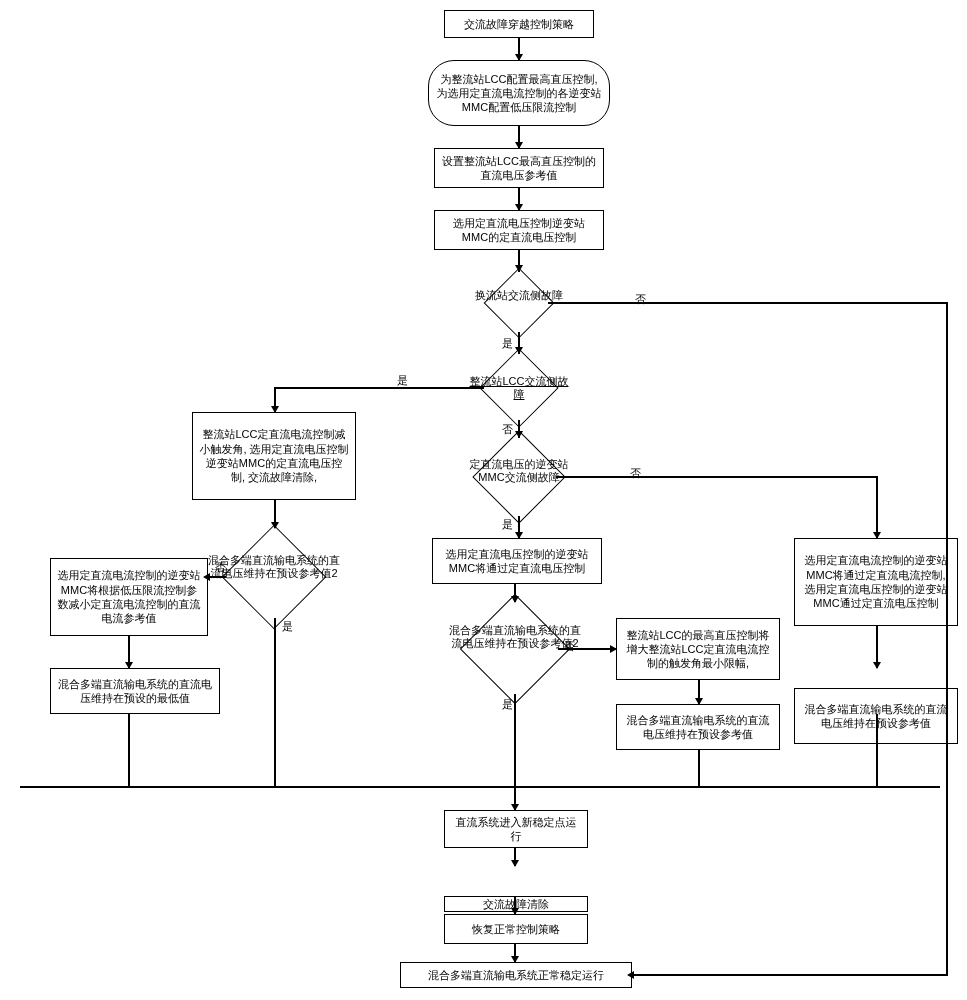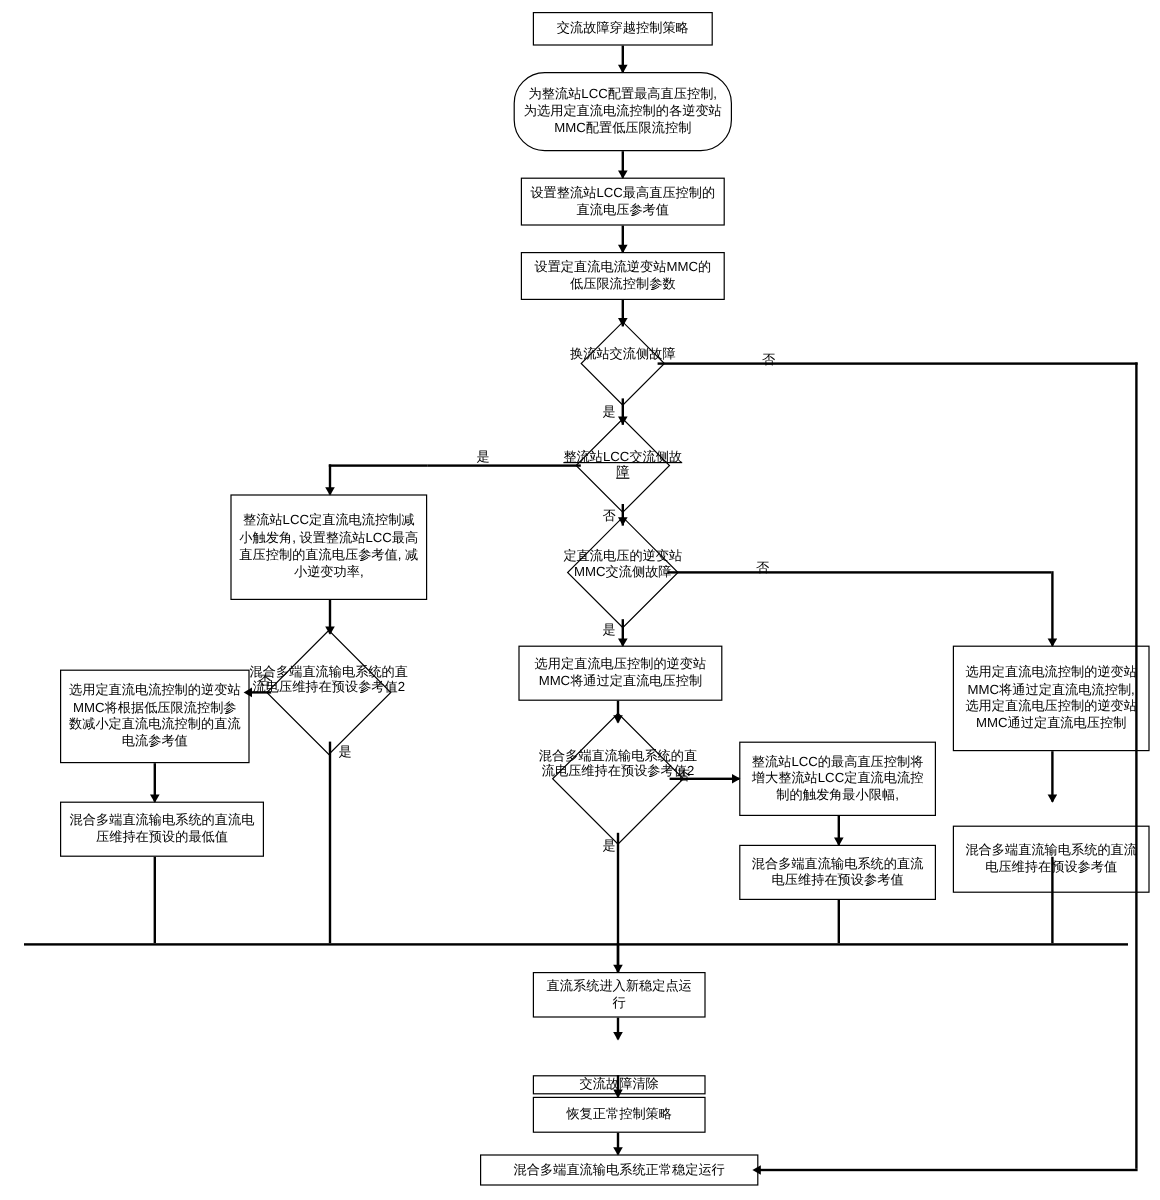--- a/index.html
+++ b/index.html
@@ -71,34 +71,34 @@
 <div class="box" style="left:444px; top:10px; width:150px; height:28px;">
     <span>交流故障穿越控制策略</span>
   </div>
 <div class="box" style="left:428px; top:60px; width:182px; height:66px;border-radius:26px;">
     <span>为整流站LCC配置最高直压控制, 为选用定直流电流控制的各逆变站MMC配置低压限流控制</span>
   </div>
 <div class="box" style="left:434px; top:148px; width:170px; height:40px;">
     <span>设置整流站LCC最高直压控制的直流电压参考值</span>
   </div>
 <div class="box" style="left:434px; top:210px; width:170px; height:40px;">
-    <span>设置定直流电流逆变站MMC的低压限流控制参数</span>
+    <span>选用定直流电压控制逆变站MMC的定直流电压控制</span>
   </div>
 
 <div class="diamond" style="left:494px; top:278px; width:50px; height:50px;"></div>
 <div class="diamond-label" style="left:470px; top:289px; width:98px;">换流站交流侧故障</div>
 
 <div class="diamond" style="left:491px; top:360px; width:56px; height:56px;"></div>
 <div class="diamond-label" style="left:468px; top:375px; width:102px;text-decoration:underline;">整流站LCC交流侧故障</div>
 
 <div class="diamond" style="left:486px; top:444px; width:66px; height:66px;"></div>
 <div class="diamond-label" style="left:462px; top:458px; width:114px;">定直流电压的逆变站MMC交流侧故障</div>
 
 <div class="box" style="left:192px; top:412px; width:164px; height:88px;">
-    <span>整流站LCC定直流电流控制减小触发角, 设置整流站LCC最高直压控制的直流电压参考值, 减小逆变功率,</span>
+    <span>整流站LCC定直流电流控制减小触发角, 选用定直流电压控制逆变站MMC的定直流电压控制, 交流故障清除,</span>
   </div>
 <div class="diamond" style="left:237px; top:540px; width:74px; height:74px;"></div>
 <div class="diamond-label" style="left:204px; top:554px; width:140px;">混合多端直流输电系统的直流电压维持在预设参考值2</div>
 
 <div class="box" style="left:50px; top:558px; width:158px; height:78px;">
     <span>选用定直流电流控制的逆变站MMC将根据低压限流控制参数减小定直流电流控制的直流电流参考值</span>
   </div>
 <div class="box" style="left:50px; top:668px; width:170px; height:46px;">
     <span>混合多端直流输电系统的直流电压维持在预设的最低值</span>
   </div>

